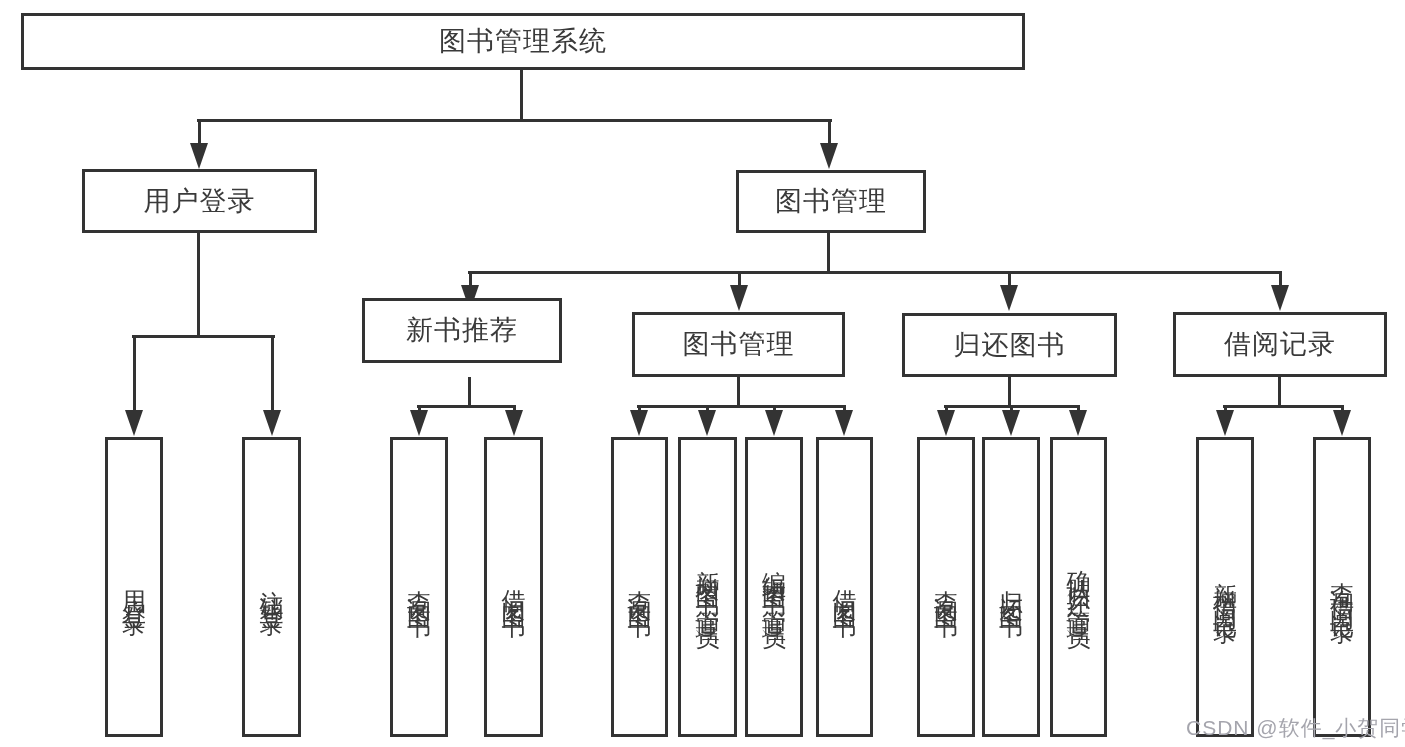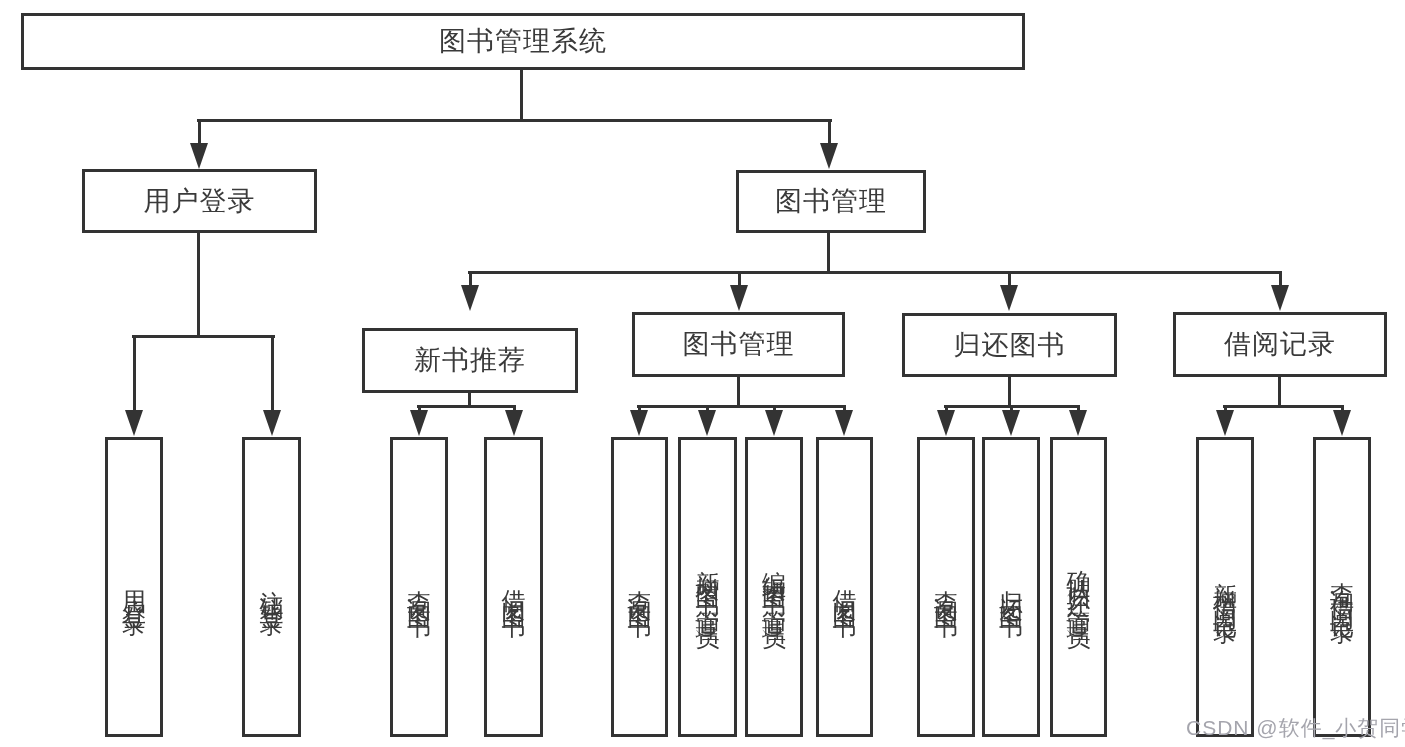--- a/index.html
+++ b/index.html
@@ -72,21 +72,21 @@
   <div class="hline" style="left:468px;top:271px;width:814px"></div>
   <div class="vline" style="left:469px;top:271px;height:15px"></div>
   <div class="arrow" style="left:461px;top:285px"></div>
   <div class="vline" style="left:738px;top:271px;height:15px"></div>
   <div class="arrow" style="left:730px;top:285px"></div>
   <div class="vline" style="left:1008px;top:271px;height:15px"></div>
   <div class="arrow" style="left:1000px;top:285px"></div>
   <div class="vline" style="left:1279px;top:271px;height:15px"></div>
   <div class="arrow" style="left:1271px;top:285px"></div>
 
-  <div class="node" style="left:362px;top:328px;width:216px;height:65px">
+  <div class="node" style="left:362px;top:298px;width:200px;height:65px">
     <span class="label">新书推荐</span>
   </div>
   <div class="node" style="left:632px;top:312px;width:213px;height:65px">
     <span class="label">图书管理</span>
   </div>
   <div class="node" style="left:902px;top:313px;width:215px;height:64px">
     <span class="label">归还图书</span>
   </div>
   <div class="node" style="left:1173px;top:312px;width:214px;height:65px">
     <span class="label">借阅记录</span>

